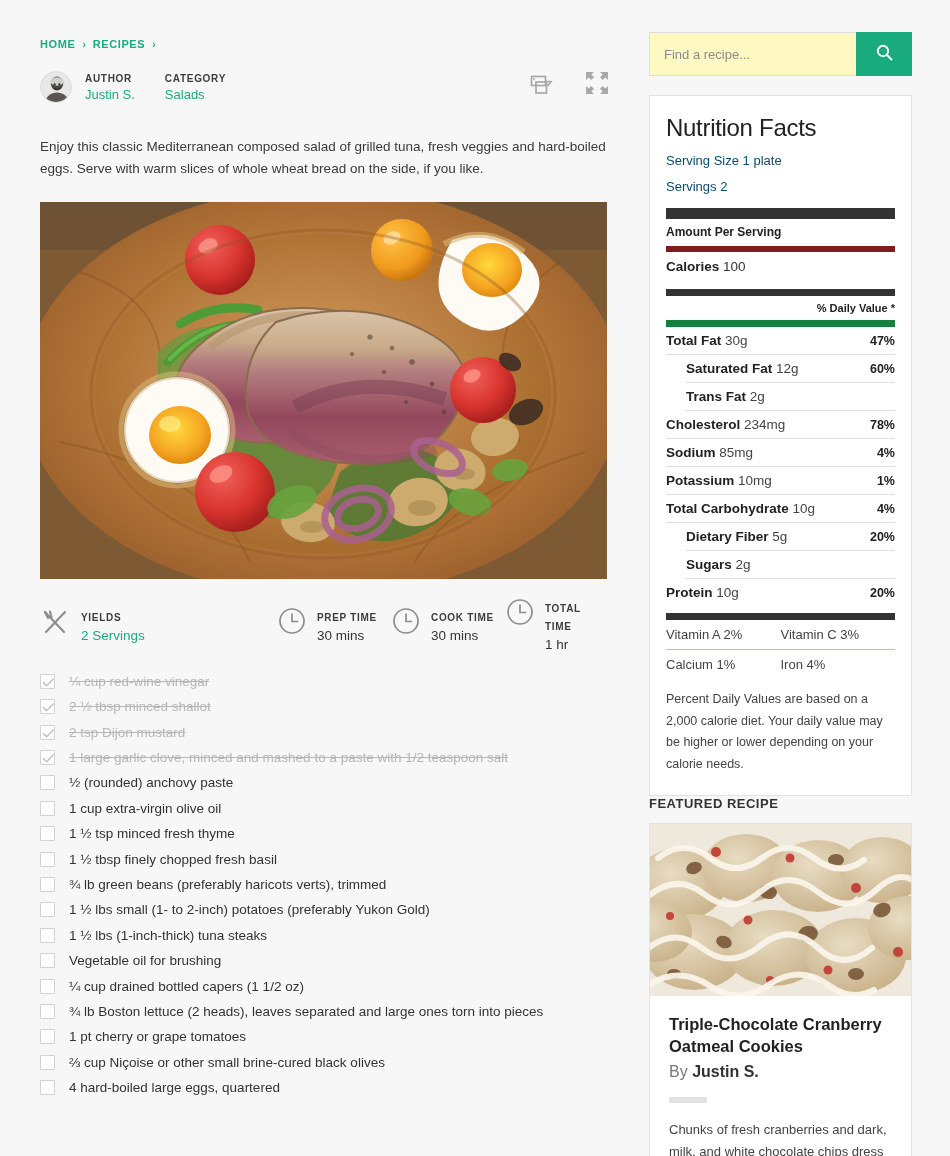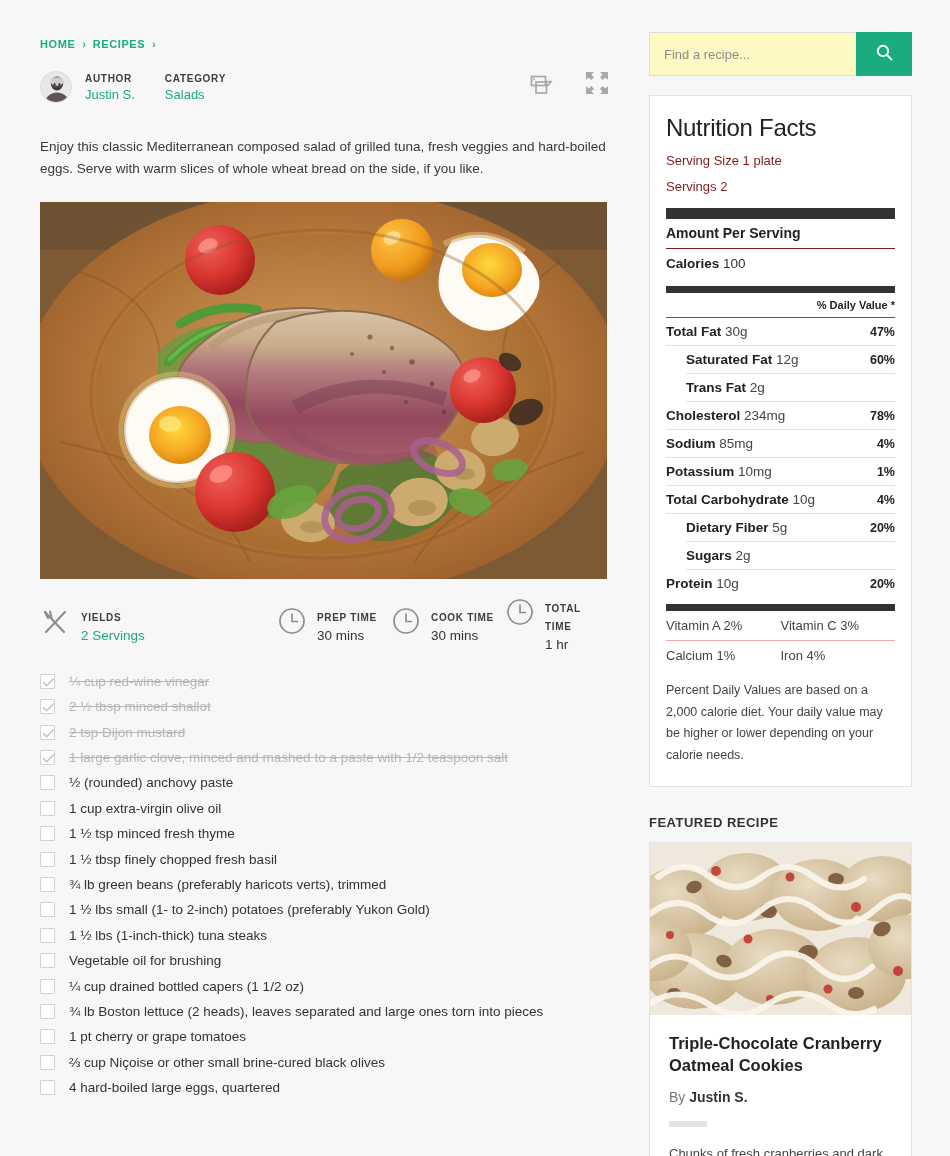--- a/index.html
+++ b/index.html
@@ -84,49 +84,49 @@
   .search-input::placeholder { color: #8d8d8d; }
   .search-btn {
     width: 56px; background: #1aab7f; border: none; cursor: pointer;
     display: flex; align-items: center; justify-content: center; color: #fff;
   }
 
   
   .card { background: #fff; border: 1px solid #e3e3e3; margin-top: 19px; }
   .nutrition { padding: 18px 16px 20px; }
   .nf-title { font-size: 24px; font-weight: normal; letter-spacing: -.3px; color: #222; }
-  .nf-sub { font-size: 13px; color: #7f1d1d; margin-top: 11px; }
+  .nf-sub { font-size: 13px; color: #0c4a6e; margin-top: 11px; }
   .bar-thick { height: 11px; background: #333; margin: 14px 0 0; }
   .bar-mid { height: 7px; background: #333; margin: 7px 0 0; }
-  .nf-amount { font-size: 14px; font-weight: bold; color: #222; padding: 6px 0 7px; border-bottom: 1px solid #7f1d1d; }
+  .nf-amount { font-size: 12px; font-weight: bold; color: #222; padding: 6px 0 7px; border-bottom: 6px solid #7f1d1d; }
   .nf-cal { font-size: 13.5px; color: #333; padding: 7px 0 8px; }
   .nf-cal b { font-weight: bold; color: #222; }
-  .nf-dv { font-size: 11px; font-weight: bold; color: #222; text-align: right; padding: 6px 0 6px; border-bottom: 1px solid #15803d; }
+  .nf-dv { font-size: 11px; font-weight: bold; color: #222; text-align: right; padding: 6px 0 6px; border-bottom: 7px solid #15803d; }
   .nf-row { display: flex; justify-content: space-between; align-items: baseline;
             font-size: 13.5px; padding: 6px 0 6px; border-bottom: 1px solid #e0e0e0; }
   .nf-row:last-child { border-bottom: none; }
   .nf-row .nm { color: #444; }
   .nf-row .nm b { color: #222; font-weight: bold; }
   .nf-row .pct { font-weight: bold; color: #222; font-size: 12.5px; }
   .nf-row.indent { margin-left: 20px; }
   .vit-grid { display: flex; font-size: 13px; color: #444; padding: 7px 0 7px; border-bottom: 1px solid #fca5a5; }
   .vit-grid:last-of-type { border-bottom: none; }
   .vit-grid span { flex: 1; }
   .nf-foot { font-size: 12.5px; color: #444; line-height: 1.72; margin-top: 10px; }
 
   
   .featured-head {
     font-size: 13px; font-weight: bold; letter-spacing: .5px;
-    text-transform: uppercase; color: #333; margin-top: 28px;
+    text-transform: uppercase; color: #333; 
   }
   .feat-card { background: #fff; border: 1px solid #e3e3e3; margin-top: 12px; overflow: hidden; }
   .feat-img { width: 100%; height: 172px; display: block; background: #d8cdbb; }
   .feat-body { padding: 18px 19px 22px; }
   .feat-title { font-size: 16.5px; font-weight: bold; color: #222; line-height: 1.32; }
-  .feat-by { font-size: 14px; color: #777; margin-top: 12px; }
+  .feat-by { font-size: 16px; color: #777; margin-top: 5px; }
   .feat-by b { color: #333; font-weight: bold; }
   .feat-rule { width: 38px; height: 6px; background: #e2e2e2; margin: 16px 0 16px; border-radius: 1px; }
   .feat-desc { font-size: 13px; color: #444; line-height: 1.72; }
 </style>
 </head>
 <body>
 
 <div class="page">
 
   <div class="main-col">

